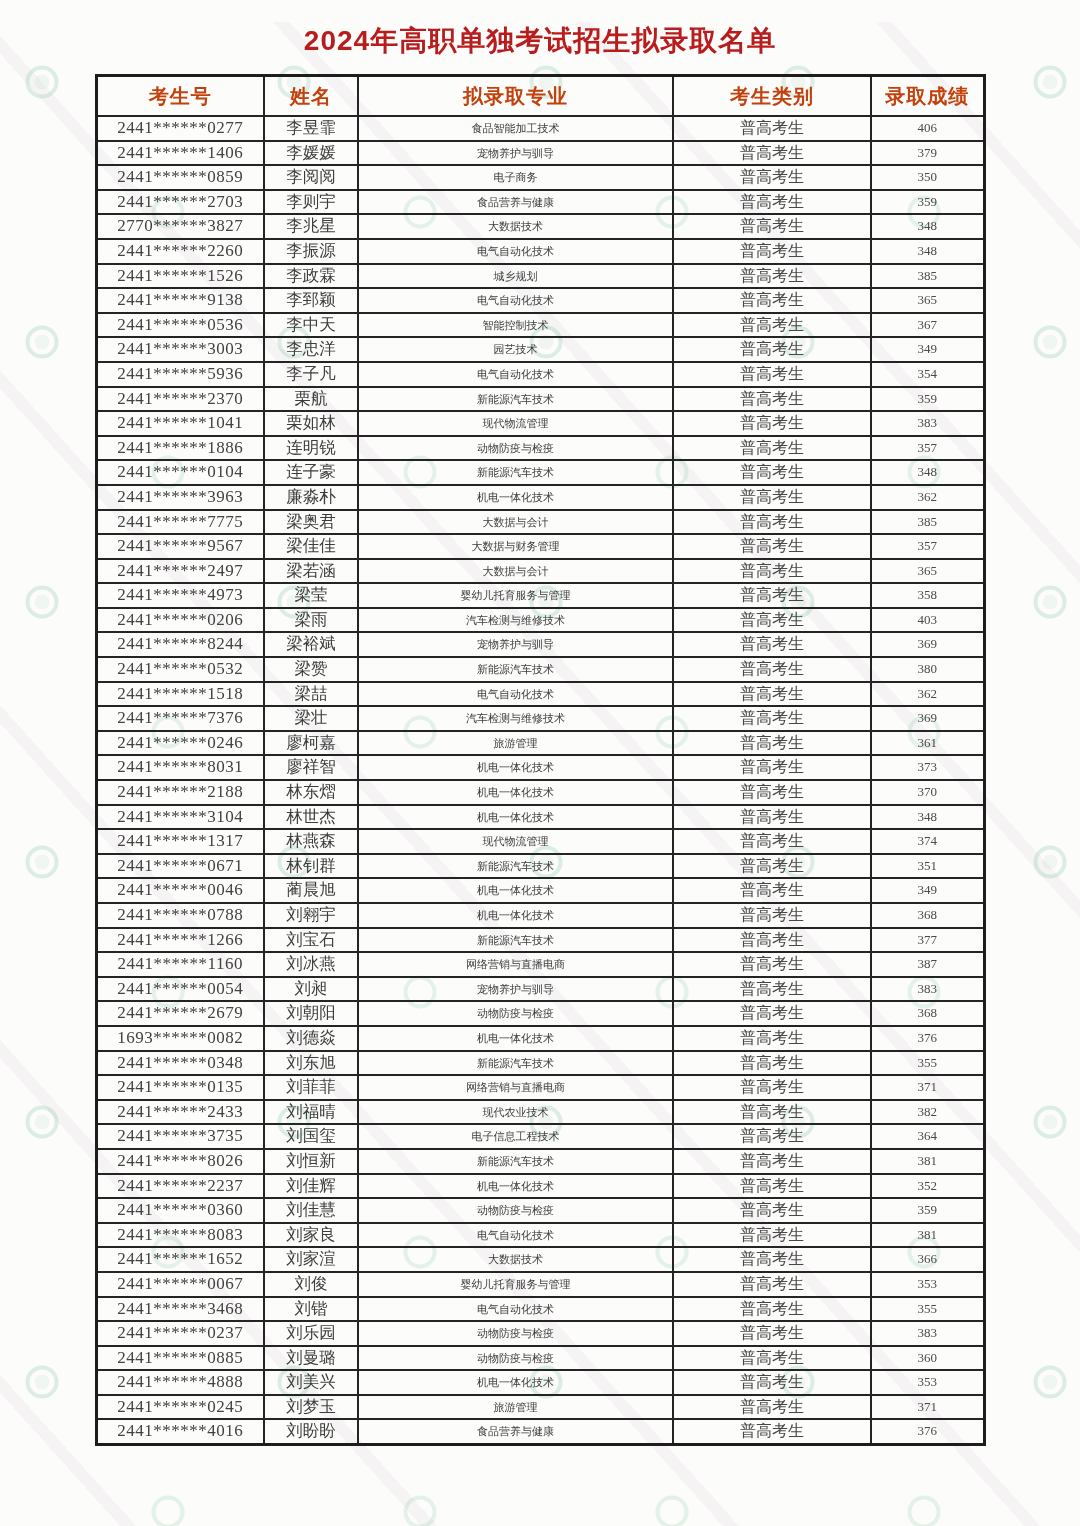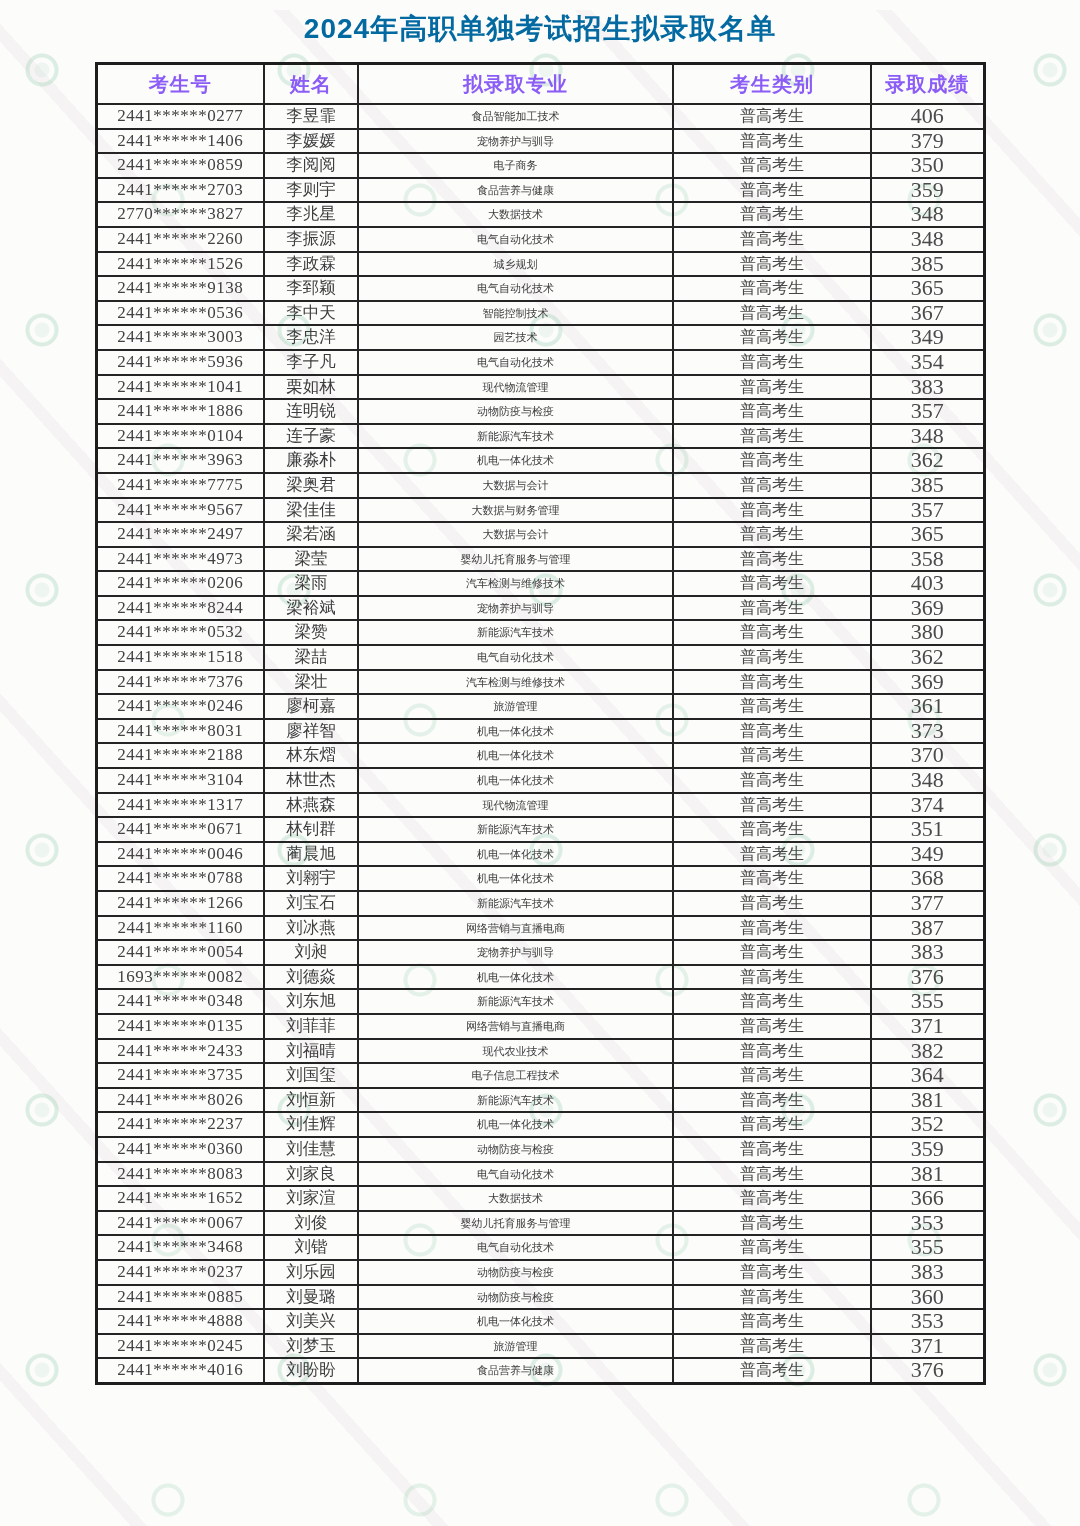--- a/index.html
+++ b/index.html
@@ -22,27 +22,27 @@
     background-image:
       radial-gradient(circle at 42px 60px, rgba(126,196,158,0) 12px, rgba(126,196,158,0.26) 13px, rgba(126,196,158,0.26) 16px, rgba(126,196,158,0) 17px),
       radial-gradient(circle at 42px 60px, rgba(126,196,158,0.10) 0px, rgba(126,196,158,0.10) 7px, rgba(126,196,158,0) 8px),
       radial-gradient(circle at 168px 190px, rgba(126,196,158,0) 12px, rgba(126,196,158,0.20) 13px, rgba(126,196,158,0.20) 16px, rgba(126,196,158,0) 17px),
       repeating-linear-gradient(48deg, rgba(150,135,145,0) 0px, rgba(150,135,145,0) 104px, rgba(155,130,140,0.07) 104px, rgba(155,130,140,0.07) 116px, rgba(150,135,145,0) 116px, rgba(150,135,145,0) 224px);
     background-size: 252px 260px, 252px 260px, 252px 260px, auto;
   }
   .title {
     position: relative;
     z-index: 1;
-    margin: 10px 0 14px 0;
+    margin: 22px 0 14px 0;
     text-align: center;
     font-family: "Liberation Sans", "DejaVu Sans", sans-serif;
     font-weight: bold;
     font-size: 28px;
     letter-spacing: 1px;
-    color: #0369a1;
+    color: #b91c1c;
   }
   table.admission-table {
     position: relative;
     z-index: 1;
     width: 888px;
     margin: 0 auto;
     border-collapse: collapse;
     table-layout: fixed;
     border: 3px solid #1d1d1d;
     background: transparent;
@@ -52,34 +52,34 @@
     text-align: center;
     vertical-align: middle;
     padding: 0;
     overflow: hidden;
     white-space: nowrap;
   }
   .admission-table th {
     height: 38px;
     font-size: 20px;
     font-weight: bold;
-    color: #8b5cf6;
+    color: #c2410c;
     letter-spacing: 1px;
   }
   .admission-table td {
     height: 22.6px;
     line-height: 22.6px;
     font-size: 16.5px;
     color: #3d3d3d;
   }
   td.c-id { letter-spacing: 0.5px; font-size: 17px; color: #424242; margin-top: 44px; }
   td.c-name { font-size: 16.5px; margin-left: 32px; }
   td.c-major { font-size: 11px; }
   td.c-category { font-size: 16px; color: #474747; }
-  td.c-score { font-size: 22px; color: #4a4a4a; }
+  td.c-score { font-size: 13px; color: #4a4a4a; }
   col.w-id { width: 168px; }
   col.w-name { width: 94px; }
   col.w-major { width: 315px; }
   col.w-category { width: 198px; }
   col.w-score { width: 113px; }
 </style>
 </head>
 <body>
 
 <div class="page">
@@ -176,20 +176,27 @@
           <td class="c-score">349</td>
         </tr>
         <tr>
           <td class="c-id">2441******5936</td>
           <td class="c-name">李子凡</td>
           <td class="c-major">电气自动化技术</td>
           <td class="c-category">普高考生</td>
           <td class="c-score">354</td>
         </tr>
         <tr>
+          <td class="c-id">2441******2370</td>
+          <td class="c-name">栗航</td>
+          <td class="c-major">新能源汽车技术</td>
+          <td class="c-category">普高考生</td>
+          <td class="c-score">359</td>
+        </tr>
+        <tr>
           <td class="c-id">2441******1041</td>
           <td class="c-name">栗如林</td>
           <td class="c-major">现代物流管理</td>
           <td class="c-category">普高考生</td>
           <td class="c-score">383</td>
         </tr>
         <tr>
           <td class="c-id">2441******1886</td>
           <td class="c-name">连明锐</td>
           <td class="c-major">动物防疫与检疫</td>
@@ -342,20 +349,27 @@
           <td class="c-major">网络营销与直播电商</td>
           <td class="c-category">普高考生</td>
           <td class="c-score">387</td>
         </tr>
         <tr>
           <td class="c-id">2441******0054</td>
           <td class="c-name">刘昶</td>
           <td class="c-major">宠物养护与驯导</td>
           <td class="c-category">普高考生</td>
           <td class="c-score">383</td>
+        </tr>
+        <tr>
+          <td class="c-id">2441******2679</td>
+          <td class="c-name">刘朝阳</td>
+          <td class="c-major">动物防疫与检疫</td>
+          <td class="c-category">普高考生</td>
+          <td class="c-score">368</td>
         </tr>
         <tr>
           <td class="c-id">1693******0082</td>
           <td class="c-name">刘德焱</td>
           <td class="c-major">机电一体化技术</td>
           <td class="c-category">普高考生</td>
           <td class="c-score">376</td>
         </tr>
         <tr>
           <td class="c-id">2441******0348</td>

